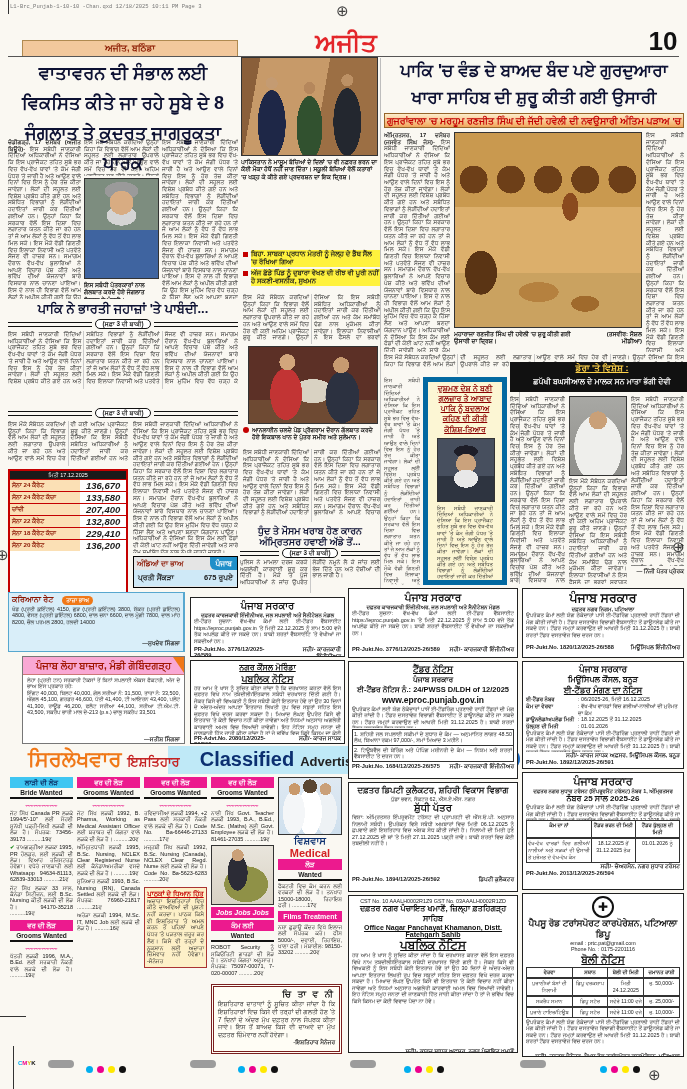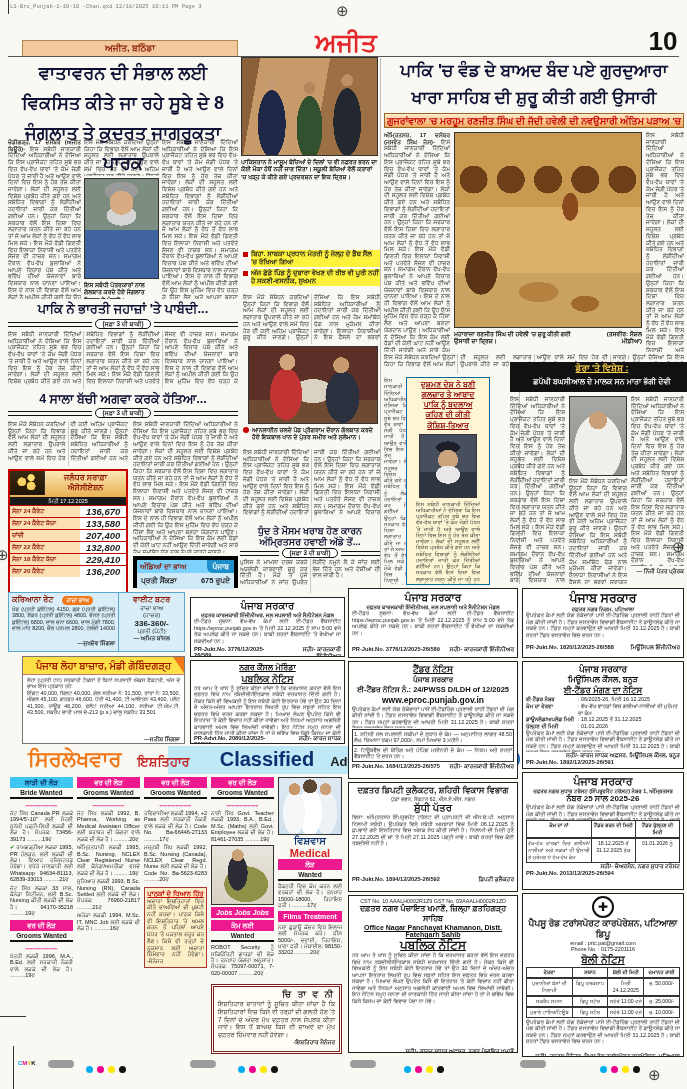--- a/index.html
+++ b/index.html
@@ -81,41 +81,29 @@
   <div class="abs b6" style="left:162px;top:139px;width:76px;height:160px">ਇਸ ਸਬੰਧੀ ਜਾਣਕਾਰੀ ਦਿੰਦਿਆਂ ਅਧਿਕਾਰੀਆਂ ਨੇ ਦੱਸਿਆ ਕਿ ਇਸ ਪ੍ਰਾਜੈਕਟ ਤਹਿਤ ਸੂਬੇ ਭਰ ਵਿਚ ਵੱਖ-ਵੱਖ ਥਾਵਾਂ 'ਤੇ ਕੰਮ ਜੰਗੀ ਪੱਧਰ 'ਤੇ ਜਾਰੀ ਹੈ ਅਤੇ ਆਉਣ ਵਾਲੇ ਦਿਨਾਂ ਵਿਚ ਇਸ ਨੂੰ ਹੋਰ ਤੇਜ਼ ਕੀਤਾ ਜਾਵੇਗਾ। ਲੋਕਾਂ ਦੀ ਸਹੂਲਤ ਲਈ ਵਿਸ਼ੇਸ਼ ਪ੍ਰਬੰਧ ਕੀਤੇ ਗਏ ਹਨ ਅਤੇ ਸਬੰਧਿਤ ਵਿਭਾਗਾਂ ਨੂੰ ਲੋੜੀਂਦੀਆਂ ਹਦਾਇਤਾਂ ਜਾਰੀ ਕਰ ਦਿੱਤੀਆਂ ਗਈਆਂ ਹਨ। ਉਨ੍ਹਾਂ ਕਿਹਾ ਕਿ ਸਰਕਾਰ ਵੱਲੋਂ ਇਸ ਦਿਸ਼ਾ ਵਿਚ ਲਗਾਤਾਰ ਯਤਨ ਕੀਤੇ ਜਾ ਰਹੇ ਹਨ ਤਾਂ ਜੋ ਆਮ ਲੋਕਾਂ ਨੂੰ ਵੱਧ ਤੋਂ ਵੱਧ ਲਾਭ ਮਿਲ ਸਕੇ। ਇਸ ਮੌਕੇ ਵੱਡੀ ਗਿਣਤੀ ਵਿਚ ਇਲਾਕਾ ਨਿਵਾਸੀ ਅਤੇ ਪਤਵੰਤੇ ਸੱਜਣ ਵੀ ਹਾਜ਼ਰ ਸਨ। ਸਮਾਗਮ ਦੌਰਾਨ ਵੱਖ-ਵੱਖ ਬੁਲਾਰਿਆਂ ਨੇ ਆਪਣੇ ਵਿਚਾਰ ਪੇਸ਼ ਕੀਤੇ ਅਤੇ ਭਵਿੱਖ ਦੀਆਂ ਯੋਜਨਾਵਾਂ ਬਾਰੇ ਵਿਸਥਾਰ ਨਾਲ ਚਾਨਣਾ ਪਾਇਆ। ਇਸ ਦੇ ਨਾਲ ਹੀ ਵਿਭਾਗ ਵੱਲੋਂ ਆਮ ਲੋਕਾਂ ਨੂੰ ਅਪੀਲ ਕੀਤੀ ਗਈ ਕਿ ਉਹ ਇਸ ਮੁਹਿੰਮ ਵਿਚ ਵੱਧ ਚੜ੍ਹ ਕੇ ਹਿੱਸਾ ਲੈਣ ਅਤੇ ਆਪਣਾ ਬਣਦਾ ਯੋਗਦਾਨ ਪਾਉਣ। ਅਧਿਕਾਰੀਆਂ ਨੇ ਦੱਸਿਆ ਕਿ ਇਸ ਕੰਮ ਲਈ ਫੰਡਾਂ ਦੀ ਕੋਈ ਘਾਟ ਨਹੀਂ ਆਉਣ ਦਿੱਤੀ ਜਾਵੇਗੀ ਅਤੇ ਸਾਰੇ ਕੰਮ ਸਮਾਂਬੱਧ ਢੰਗ ਨਾਲ ਨੇਪਰੇ ਚਾੜ੍ਹੇ ਜਾਣਗੇ।</div>
 
   <div class="abs hl" style="left:8px;top:301px;width:230px;height:16px;font-size:13px">ਪਾਕਿ ਨੇ ਭਾਰਤੀ ਜਹਾਜ਼ਾਂ 'ਤੇ ਪਾਬੰਦੀ...</div>
   <div class="abs prow" style="left:8px;top:319px;width:230px">
     <span class="prule"></span>
     <span class="pill">(ਸਫ਼ਾ 3 ਦੀ ਬਾਕੀ)</span>
     <span class="prule"></span>
   </div>
   <div class="abs b6 c3" style="left:8px;top:331px;width:230px;height:58px">ਇਸ ਸਬੰਧੀ ਜਾਣਕਾਰੀ ਦਿੰਦਿਆਂ ਅਧਿਕਾਰੀਆਂ ਨੇ ਦੱਸਿਆ ਕਿ ਇਸ ਪ੍ਰਾਜੈਕਟ ਤਹਿਤ ਸੂਬੇ ਭਰ ਵਿਚ ਵੱਖ-ਵੱਖ ਥਾਵਾਂ 'ਤੇ ਕੰਮ ਜੰਗੀ ਪੱਧਰ 'ਤੇ ਜਾਰੀ ਹੈ ਅਤੇ ਆਉਣ ਵਾਲੇ ਦਿਨਾਂ ਵਿਚ ਇਸ ਨੂੰ ਹੋਰ ਤੇਜ਼ ਕੀਤਾ ਜਾਵੇਗਾ। ਲੋਕਾਂ ਦੀ ਸਹੂਲਤ ਲਈ ਵਿਸ਼ੇਸ਼ ਪ੍ਰਬੰਧ ਕੀਤੇ ਗਏ ਹਨ ਅਤੇ ਸਬੰਧਿਤ ਵਿਭਾਗਾਂ ਨੂੰ ਲੋੜੀਂਦੀਆਂ ਹਦਾਇਤਾਂ ਜਾਰੀ ਕਰ ਦਿੱਤੀਆਂ ਗਈਆਂ ਹਨ। ਉਨ੍ਹਾਂ ਕਿਹਾ ਕਿ ਸਰਕਾਰ ਵੱਲੋਂ ਇਸ ਦਿਸ਼ਾ ਵਿਚ ਲਗਾਤਾਰ ਯਤਨ ਕੀਤੇ ਜਾ ਰਹੇ ਹਨ ਤਾਂ ਜੋ ਆਮ ਲੋਕਾਂ ਨੂੰ ਵੱਧ ਤੋਂ ਵੱਧ ਲਾਭ ਮਿਲ ਸਕੇ। ਇਸ ਮੌਕੇ ਵੱਡੀ ਗਿਣਤੀ ਵਿਚ ਇਲਾਕਾ ਨਿਵਾਸੀ ਅਤੇ ਪਤਵੰਤੇ ਸੱਜਣ ਵੀ ਹਾਜ਼ਰ ਸਨ। ਸਮਾਗਮ ਦੌਰਾਨ ਵੱਖ-ਵੱਖ ਬੁਲਾਰਿਆਂ ਨੇ ਆਪਣੇ ਵਿਚਾਰ ਪੇਸ਼ ਕੀਤੇ ਅਤੇ ਭਵਿੱਖ ਦੀਆਂ ਯੋਜਨਾਵਾਂ ਬਾਰੇ ਵਿਸਥਾਰ ਨਾਲ ਚਾਨਣਾ ਪਾਇਆ। ਇਸ ਦੇ ਨਾਲ ਹੀ ਵਿਭਾਗ ਵੱਲੋਂ ਆਮ ਲੋਕਾਂ ਨੂੰ ਅਪੀਲ ਕੀਤੀ ਗਈ ਕਿ ਉਹ ਇਸ ਮੁਹਿੰਮ ਵਿਚ ਵੱਧ ਚੜ੍ਹ ਕੇ ਹਿੱਸਾ ਲੈਣ ਅਤੇ ਆਪਣਾ ਬਣਦਾ ਯੋਗਦਾਨ ਪਾਉਣ। ਅਧਿਕਾਰੀਆਂ ਨੇ ਦੱਸਿਆ ਕਿ ਇਸ ਕੰਮ ਲਈ ਫੰਡਾਂ ਦੀ ਕੋਈ ਘਾਟ ਨਹੀਂ ਆਉਣ ਦਿੱਤੀ ਜਾਵੇਗੀ ਅਤੇ ਸਾਰੇ ਕੰਮ ਸਮਾਂਬੱਧ ਢੰਗ ਨਾਲ ਨੇਪਰੇ ਚਾੜ੍ਹੇ ਜਾਣਗੇ।</div>
 
-  <div class="abs hl" style="left:8px;top:392px;width:230px;height:15px;font-size:12.5px">4 ਸਾਲਾ ਬੱਚੀ ਅਗਵਾ ਕਰਕੇ ਹੱਤਿਆ...</div>
   <div class="abs prow" style="left:8px;top:408px;width:230px">
     <span class="prule"></span>
     <span class="pill">(ਸਫ਼ਾ 3 ਦੀ ਬਾਕੀ)</span>
     <span class="prule"></span>
   </div>
   <div class="abs b6 c2" style="left:8px;top:421px;width:120px;height:45px">ਇਸ ਮੌਕੇ ਸੰਬੋਧਨ ਕਰਦਿਆਂ ਉਨ੍ਹਾਂ ਕਿਹਾ ਕਿ ਵਿਭਾਗ ਵੱਲੋਂ ਆਮ ਲੋਕਾਂ ਦੀ ਸਹੂਲਤ ਲਈ ਲਗਾਤਾਰ ਉਪਰਾਲੇ ਕੀਤੇ ਜਾ ਰਹੇ ਹਨ ਅਤੇ ਆਉਣ ਵਾਲੇ ਸਮੇਂ ਵਿਚ ਹੋਰ ਵੀ ਕਈ ਅਹਿਮ ਪ੍ਰਾਜੈਕਟ ਸ਼ੁਰੂ ਕੀਤੇ ਜਾਣਗੇ। ਉਨ੍ਹਾਂ ਦੱਸਿਆ ਕਿ ਇਸ ਸਬੰਧੀ ਸਬੰਧਿਤ ਅਧਿਕਾਰੀਆਂ ਨੂੰ ਹਦਾਇਤਾਂ ਜਾਰੀ ਕਰ ਦਿੱਤੀਆਂ ਗਈਆਂ ਹਨ ਅਤੇ ਕੰਮ ਸਮਾਂਬੱਧ ਢੰਗ ਨਾਲ ਮੁਕੰਮਲ ਕੀਤਾ ਜਾਵੇਗਾ। ਇਲਾਕਾ ਨਿਵਾਸੀਆਂ ਨੇ ਇਸ ਫੈਸਲੇ ਦਾ ਭਰਵਾਂ ਸਵਾਗਤ ਕੀਤਾ ਹੈ ਅਤੇ ਸਰਕਾਰ ਦਾ ਧੰਨਵਾਦ ਕੀਤਾ ਹੈ।</div>
   <div class="abs b6" style="left:133px;top:421px;width:105px;height:132px">ਇਸ ਸਬੰਧੀ ਜਾਣਕਾਰੀ ਦਿੰਦਿਆਂ ਅਧਿਕਾਰੀਆਂ ਨੇ ਦੱਸਿਆ ਕਿ ਇਸ ਪ੍ਰਾਜੈਕਟ ਤਹਿਤ ਸੂਬੇ ਭਰ ਵਿਚ ਵੱਖ-ਵੱਖ ਥਾਵਾਂ 'ਤੇ ਕੰਮ ਜੰਗੀ ਪੱਧਰ 'ਤੇ ਜਾਰੀ ਹੈ ਅਤੇ ਆਉਣ ਵਾਲੇ ਦਿਨਾਂ ਵਿਚ ਇਸ ਨੂੰ ਹੋਰ ਤੇਜ਼ ਕੀਤਾ ਜਾਵੇਗਾ। ਲੋਕਾਂ ਦੀ ਸਹੂਲਤ ਲਈ ਵਿਸ਼ੇਸ਼ ਪ੍ਰਬੰਧ ਕੀਤੇ ਗਏ ਹਨ ਅਤੇ ਸਬੰਧਿਤ ਵਿਭਾਗਾਂ ਨੂੰ ਲੋੜੀਂਦੀਆਂ ਹਦਾਇਤਾਂ ਜਾਰੀ ਕਰ ਦਿੱਤੀਆਂ ਗਈਆਂ ਹਨ। ਉਨ੍ਹਾਂ ਕਿਹਾ ਕਿ ਸਰਕਾਰ ਵੱਲੋਂ ਇਸ ਦਿਸ਼ਾ ਵਿਚ ਲਗਾਤਾਰ ਯਤਨ ਕੀਤੇ ਜਾ ਰਹੇ ਹਨ ਤਾਂ ਜੋ ਆਮ ਲੋਕਾਂ ਨੂੰ ਵੱਧ ਤੋਂ ਵੱਧ ਲਾਭ ਮਿਲ ਸਕੇ। ਇਸ ਮੌਕੇ ਵੱਡੀ ਗਿਣਤੀ ਵਿਚ ਇਲਾਕਾ ਨਿਵਾਸੀ ਅਤੇ ਪਤਵੰਤੇ ਸੱਜਣ ਵੀ ਹਾਜ਼ਰ ਸਨ। ਸਮਾਗਮ ਦੌਰਾਨ ਵੱਖ-ਵੱਖ ਬੁਲਾਰਿਆਂ ਨੇ ਆਪਣੇ ਵਿਚਾਰ ਪੇਸ਼ ਕੀਤੇ ਅਤੇ ਭਵਿੱਖ ਦੀਆਂ ਯੋਜਨਾਵਾਂ ਬਾਰੇ ਵਿਸਥਾਰ ਨਾਲ ਚਾਨਣਾ ਪਾਇਆ। ਇਸ ਦੇ ਨਾਲ ਹੀ ਵਿਭਾਗ ਵੱਲੋਂ ਆਮ ਲੋਕਾਂ ਨੂੰ ਅਪੀਲ ਕੀਤੀ ਗਈ ਕਿ ਉਹ ਇਸ ਮੁਹਿੰਮ ਵਿਚ ਵੱਧ ਚੜ੍ਹ ਕੇ ਹਿੱਸਾ ਲੈਣ ਅਤੇ ਆਪਣਾ ਬਣਦਾ ਯੋਗਦਾਨ ਪਾਉਣ। ਅਧਿਕਾਰੀਆਂ ਨੇ ਦੱਸਿਆ ਕਿ ਇਸ ਕੰਮ ਲਈ ਫੰਡਾਂ ਦੀ ਕੋਈ ਘਾਟ ਨਹੀਂ ਆਉਣ ਦਿੱਤੀ ਜਾਵੇਗੀ ਅਤੇ ਸਾਰੇ ਕੰਮ ਸਮਾਂਬੱਧ ਢੰਗ ਨਾਲ ਨੇਪਰੇ ਚਾੜ੍ਹੇ ਜਾਣਗੇ।</div>
 
   <div class="abs" style="left:8px;top:469px;width:120px;height:131px;border:2px solid #c40000;background:#fff">
-    <div style="display:flex;height:26px;background:linear-gradient(#fbe7b8,#e9b153)">
-      <div class="photo" style="width:34px;height:24px;border-width:0 1px 0 0;background:
-        radial-gradient(circle 6px at 35% 45%, #f7d468 0 60%, #b8860b 75%, transparent 76%),
-        radial-gradient(circle 6px at 62% 62%, #f7d468 0 60%, #b8860b 75%, transparent 76%),
-        radial-gradient(circle 5px at 62% 28%, #ffe27a 0 60%, #b8860b 75%, transparent 76%),
-        linear-gradient(#3a2a12,#201505)"></div>
-      <div style="flex:1;text-align:center">
-        <div style="font-size:8px;font-weight:bold;color:#8b1500;line-height:10px;margin-top:2px">ਜਲੰਧਰ ਸਰਾਫ਼ਾ</div>
-        <div style="font-size:8px;font-weight:bold;color:#8b1500;line-height:9px">ਐਸੋਸੀਏਸ਼ਨ</div>
-      </div>
-    </div>
     <div style="background:#1a1a1a;color:#fff;font-size:5.5px;line-height:8px;text-align:center">ਮਿਤੀ 17.12.2025</div>
     <div class="grow">
         <div class="glab">ਸੋਨਾ 24 ਕੈਰੇਟ</div>
         <div class="gval">136,670</div>
       </div>
     <div class="grow">
         <div class="glab">ਸੋਨਾ 24 ਕੈਰੇਟ ਕੱਚਾ</div>
         <div class="gval">133,580</div>
       </div>
     <div class="grow">
@@ -129,52 +117,44 @@
     <div class="grow">
         <div class="glab">ਸੋਨਾ 18 ਕੈਰੇਟ ਕੱਚਾ</div>
         <div class="gval">229,410</div>
       </div>
     <div class="grow">
         <div class="glab">ਸੋਨਾ 20 ਕੈਰੇਟ</div>
         <div class="gval">136,200</div>
       </div>
   </div>
 
-  <div class="abs" style="left:133px;top:556px;width:105px;height:32px;border:4px solid #000000;background:#7dd3fc">
+  <div class="abs" style="left:133px;top:556px;width:105px;height:32px;border:1px solid #000000;background:#e5e5e5">
     <div style="display:flex;height:13px">
       <div style="flex:1;color:#8b1500;font-weight:bold;font-size:7.5px;line-height:13px;padding-left:3px">ਅੰਡਿਆਂ ਦਾ ਭਾਅ</div>
       <div style="background:#1f8fc9;color:#fff;font-weight:bold;font-size:7.5px;line-height:13px;padding:0 5px;border-radius:0 0 0 6px">ਪੰਜਾਬ</div>
     </div>
     <div style="display:flex;justify-content:space-between;background:#cfe9f7;font-size:7.5px;font-weight:bold;padding:3px 4px">
       <span>ਪ੍ਰਤੀ ਸੈਂਕੜਾ</span>
       <span>675 ਰੁਪਏ</span>
     </div>
   </div>
 
   <div class="abs" style="left:8px;top:592px;width:177px;height:60px;border:1px solid #57a7cf;background:#d9eef9;display:flex">
     <div style="flex:1.7;border-right:1px solid #57a7cf;padding:2px 3px;overflow:hidden">
       <div style="display:flex;align-items:center;gap:9px">
         <span style="color:#8b1500;font-weight:bold;font-size:8px">ਕਰਿਆਨਾ ਰੇਟ</span>
         <span style="background:#f07818;color:#fff;font-size:5.8px;font-weight:bold;border-radius:6px;padding:1px 4px">ਤਾਜ਼ਾ ਭਾਅ</span>
       </div>
       <div class="tiny just" style="margin-top:1px;height:34px;overflow:hidden">ਖੰਡ (ਪ੍ਰਤੀ ਕੁਇੰਟਲ) 4150, ਗੁੜ (ਪ੍ਰਤੀ ਕੁਇੰਟਲ) 3800, ਸ਼ੱਕਰ (ਪ੍ਰਤੀ ਕੁਇੰਟਲ) 4800, ਵੇਸਣ (ਪ੍ਰਤੀ ਕੁਇੰਟਲ) 6800, ਦਾਲ ਚਨਾ 6600, ਦਾਲ ਮੂੰਗੀ 7800, ਦਾਲ ਮਾਂਹ 8200, ਚੌਲ ਪਰਮਲ 2800, ਹਲਦੀ 14000</div>
       <div class="sgn">—ਸੁਖਦੇਵ ਸਿੰਗਲਾ</div>
     </div>
-    <div style="flex:1;padding:2px;text-align:center;overflow:hidden">
-      <div style="color:#8b1500;font-weight:bold;font-size:8px">ਵਾਈਟ ਬਟਰ</div>
-      <div style="font-size:6px">ਤਾਜ਼ਾ ਭਾਅ</div>
-      <div style="font-size:6px">(ਹਾਜ਼ਰ)</div>
-      <div style="font-size:8px;font-weight:bold">336-360/-</div>
-      <div style="font-size:6px">ਪ੍ਰਤੀ (ਪੇਟੀ)</div>
-      <div class="sgn" style="text-align:center">— ਅਮਿਤ ਬਾਂਸਲ</div>
-    </div>
   </div>
 
   <div class="abs" style="left:22px;top:656px;width:163px;height:88px;border:1px solid #777;background:#fff">
-    <div style="position:relative;height:17px;background:#fde047;border-bottom:1px solid #c77">
+    <div style="position:relative;height:17px;background:#f9a8d4;border-bottom:1px solid #c77">
       <div style="color:#a01500;font-weight:bold;font-size:10px;line-height:17px;text-align:center">ਪੰਜਾਬ ਲੋਹਾ ਬਾਜ਼ਾਰ, ਮੰਡੀ ਗੋਬਿੰਦਗੜ੍ਹ</div>
       <div style="position:absolute;right:0;top:0;width:0;height:0;border-left:11px solid transparent;border-top:16px solid #f07818"></div>
     </div>
     <div style="padding:2px 4px">
       <div class="tiny just">ਲੋਹਾ (ਪ੍ਰਤੀ ਟਨ) ਸਰਕਾਰੀ ਟੈਕਸਾਂ ਤੋਂ ਬਿਨਾਂ ਸਪਲਾਈ ਐਕਸ ਫੈਕਟਰੀ, ਅੱਜ ਦੇ ਭਾਅ ਇਸ ਪ੍ਰਕਾਰ ਰਹੇ:</div>
       <div class="tiny just" style="height:46px;overflow:hidden">ਇੰਗਟ 40,000, ਬਿਲਟ 40,000, ਗੋਲ ਸਰੀਆ ਨੰ: 31,500, ਤਾਰਾ ਨੰ: 33,500, ਐਂਗਲ 45,100, ਗਰਡਰ 46,600, ਪੱਤੀ 41,400, ਟੀ ਆਇਰਨ 43,400, ਪਲੇਟ 41,300, ਰਾਊਂਡ 46,200, ਫਲੈਟ ਸਰੀਆ 44,100, ਸਰੀਆ ਟੀ.ਐਮ.ਟੀ. 43,500, ਸਕਰੈਪ ਭਾਰੀ ਮਾਲ ਦੇ-213 (p.s.) ਚਾਲੂ ਸਕਰੈਪ 33,501</div>
       <div class="sgn">—ਸਤੀਸ਼ ਸਿੰਗਲਾ</div>
     </div>
   </div>
 
@@ -191,21 +171,21 @@
     <div class="nbt" style="font-size:8px;text-decoration:underline">ਨਗਰ ਕੌਂਸਲ ਮੋਰਿੰਡਾ</div>
     <div class="nbt" style="font-size:9.5px;text-decoration:underline">ਪਬਲਿਕ ਨੋਟਿਸ</div>
     <div class="tiny just" style="height:50px;overflow:hidden">ਹਰ ਆਮ ਤੇ ਖਾਸ ਨੂੰ ਸੂਚਿਤ ਕੀਤਾ ਜਾਂਦਾ ਹੈ ਕਿ ਦਰਖਾਸਤ ਕਰਤਾ ਵੱਲੋਂ ਇਸ ਦਫ਼ਤਰ ਵਿਖੇ ਨਾਮ ਤਬਦੀਲੀ/ਇੰਤਕਾਲ ਸਬੰਧੀ ਦਰਖਾਸਤ ਦਿੱਤੀ ਗਈ ਹੈ। ਜੇਕਰ ਕਿਸੇ ਵੀ ਵਿਅਕਤੀ ਨੂੰ ਇਸ ਸਬੰਧੀ ਕੋਈ ਇਤਰਾਜ਼ ਹੋਵੇ ਤਾਂ ਉਹ 30 ਦਿਨਾਂ ਦੇ ਅੰਦਰ-ਅੰਦਰ ਆਪਣਾ ਇਤਰਾਜ਼ ਲਿਖਤੀ ਰੂਪ ਵਿਚ ਸਬੂਤਾਂ ਸਹਿਤ ਇਸ ਦਫ਼ਤਰ ਵਿਖੇ ਦਰਜ ਕਰਵਾ ਸਕਦਾ ਹੈ। ਮਿਆਦ ਲੰਘਣ ਉਪਰੰਤ ਕਿਸੇ ਵੀ ਇਤਰਾਜ਼ 'ਤੇ ਕੋਈ ਵਿਚਾਰ ਨਹੀਂ ਕੀਤਾ ਜਾਵੇਗਾ ਅਤੇ ਨਿਯਮਾਂ ਅਨੁਸਾਰ ਅਗਲੇਰੀ ਕਾਰਵਾਈ ਅਮਲ ਵਿਚ ਲਿਆਂਦੀ ਜਾਵੇਗੀ। ਇਹ ਨੋਟਿਸ ਸਮੂਹ ਜਨਤਾ ਦੀ ਜਾਣਕਾਰੀ ਹਿੱਤ ਜਾਰੀ ਕੀਤਾ ਜਾਂਦਾ ਹੈ ਤਾਂ ਜੋ ਭਵਿੱਖ ਵਿਚ ਕਿਸੇ ਕਿਸਮ ਦਾ ਕੋਈ ਵਿਵਾਦ ਪੈਦਾ ਨਾ ਹੋਵੇ।</div>
     <div style="display:flex;justify-content:space-between">
       <span class="prno">PR-Advt.No. 2080/12/2025-26/590</span>
       <span class="sgn">ਸਹੀ/- ਕਾਰਜ ਸਾਧਕ ਅਫ਼ਸਰ</span>
     </div>
   </div>
 
   <div class="abs" style="left:168px;top:746px;width:330px;height:28px;background:#bfe9f7"></div>
-  <div class="abs" style="left:28px;top:747px;width:470px;height:27px;display:flex;align-items:baseline;gap:16px">
+  <div class="abs" style="left:28px;top:747px;width:470px;height:27px;display:flex;align-items:baseline;gap:6px">
     <span style="color:#f07818;font-weight:bold;font-size:21px">ਸਿਰਲੇਖਵਾਰ</span>
     <span style="color:#c42222;font-weight:bold;font-size:13px">ਇਸ਼ਤਿਹਾਰ</span>
     <span style="color:#0b2f70;font-weight:bold;font-size:20px;margin-left:14px">Classified</span>
     <span style="color:#222;font-weight:bold;font-size:13px">Advertisement</span>
   </div>
   <div class="abs" style="left:498px;top:748px;width:22px;height:22px;border:3px solid #1565c0;border-radius:50%;color:#1565c0;font-weight:bold;font-size:14px;line-height:22px;text-align:center">C</div>
 
   <div class="ccol" style="left:10px;height:276px">
     <div class="bandC">ਲਾੜੀ ਦੀ ਲੋੜ</div>
     <div class="wanted">Bride Wanted</div>
@@ -342,21 +322,21 @@
       radial-gradient(ellipse 14px 8px at 70% 88%, #a06a2c 0 99%, transparent 100%),
       linear-gradient(#c9994f 0 38%, #dcaf6b 38% 72%, #caa260 72% 100%)"></div>
   <div class="abs" style="left:454px;top:330px;width:188px;height:22px;display:flex;justify-content:space-between">
     <span class="cap" style="width:128px">ਮਹਾਰਾਜਾ ਰਣਜੀਤ ਸਿੰਘ ਦੀ ਹਵੇਲੀ 'ਚ ਸ਼ੁਰੂ ਕੀਤੀ ਗਈ ਉਸਾਰੀ ਦਾ ਦ੍ਰਿਸ਼।</span>
     <span class="cap" style="width:54px;text-align:right">(ਤਸਵੀਰ: ਸੋਸ਼ਲ ਮੀਡੀਆ)</span>
   </div>
   <div class="abs b6" style="left:646px;top:132px;width:38px;height:220px">ਇਸ ਸਬੰਧੀ ਜਾਣਕਾਰੀ ਦਿੰਦਿਆਂ ਅਧਿਕਾਰੀਆਂ ਨੇ ਦੱਸਿਆ ਕਿ ਇਸ ਪ੍ਰਾਜੈਕਟ ਤਹਿਤ ਸੂਬੇ ਭਰ ਵਿਚ ਵੱਖ-ਵੱਖ ਥਾਵਾਂ 'ਤੇ ਕੰਮ ਜੰਗੀ ਪੱਧਰ 'ਤੇ ਜਾਰੀ ਹੈ ਅਤੇ ਆਉਣ ਵਾਲੇ ਦਿਨਾਂ ਵਿਚ ਇਸ ਨੂੰ ਹੋਰ ਤੇਜ਼ ਕੀਤਾ ਜਾਵੇਗਾ। ਲੋਕਾਂ ਦੀ ਸਹੂਲਤ ਲਈ ਵਿਸ਼ੇਸ਼ ਪ੍ਰਬੰਧ ਕੀਤੇ ਗਏ ਹਨ ਅਤੇ ਸਬੰਧਿਤ ਵਿਭਾਗਾਂ ਨੂੰ ਲੋੜੀਂਦੀਆਂ ਹਦਾਇਤਾਂ ਜਾਰੀ ਕਰ ਦਿੱਤੀਆਂ ਗਈਆਂ ਹਨ। ਉਨ੍ਹਾਂ ਕਿਹਾ ਕਿ ਸਰਕਾਰ ਵੱਲੋਂ ਇਸ ਦਿਸ਼ਾ ਵਿਚ ਲਗਾਤਾਰ ਯਤਨ ਕੀਤੇ ਜਾ ਰਹੇ ਹਨ ਤਾਂ ਜੋ ਆਮ ਲੋਕਾਂ ਨੂੰ ਵੱਧ ਤੋਂ ਵੱਧ ਲਾਭ ਮਿਲ ਸਕੇ। ਇਸ ਮੌਕੇ ਵੱਡੀ ਗਿਣਤੀ ਵਿਚ ਇਲਾਕਾ ਨਿਵਾਸੀ ਅਤੇ ਪਤਵੰਤੇ ਸੱਜਣ ਵੀ ਹਾਜ਼ਰ ਸਨ। ਸਮਾਗਮ ਦੌਰਾਨ ਵੱਖ-ਵੱਖ ਬੁਲਾਰਿਆਂ ਨੇ ਆਪਣੇ ਵਿਚਾਰ ਪੇਸ਼ ਕੀਤੇ ਅਤੇ ਭਵਿੱਖ ਦੀਆਂ ਯੋਜਨਾਵਾਂ ਬਾਰੇ ਵਿਸਥਾਰ ਨਾਲ ਚਾਨਣਾ ਪਾਇਆ। ਇਸ ਦੇ ਨਾਲ ਹੀ ਵਿਭਾਗ ਵੱਲੋਂ ਆਮ ਲੋਕਾਂ ਨੂੰ ਅਪੀਲ ਕੀਤੀ ਗਈ ਕਿ ਉਹ ਇਸ ਮੁਹਿੰਮ ਵਿਚ ਵੱਧ ਚੜ੍ਹ ਕੇ ਹਿੱਸਾ ਲੈਣ ਅਤੇ ਆਪਣਾ ਬਣਦਾ ਯੋਗਦਾਨ ਪਾਉਣ। ਅਧਿਕਾਰੀਆਂ ਨੇ ਦੱਸਿਆ ਕਿ ਇਸ ਕੰਮ ਲਈ ਫੰਡਾਂ ਦੀ ਕੋਈ ਘਾਟ ਨਹੀਂ ਆਉਣ ਦਿੱਤੀ ਜਾਵੇਗੀ ਅਤੇ ਸਾਰੇ ਕੰਮ ਸਮਾਂਬੱਧ ਢੰਗ ਨਾਲ ਨੇਪਰੇ ਚਾੜ੍ਹੇ ਜਾਣਗੇ।</div>
   <div class="abs b6 c4" style="left:384px;top:354px;width:300px;height:20px">ਇਸ ਮੌਕੇ ਸੰਬੋਧਨ ਕਰਦਿਆਂ ਉਨ੍ਹਾਂ ਕਿਹਾ ਕਿ ਵਿਭਾਗ ਵੱਲੋਂ ਆਮ ਲੋਕਾਂ ਦੀ ਸਹੂਲਤ ਲਈ ਲਗਾਤਾਰ ਉਪਰਾਲੇ ਕੀਤੇ ਜਾ ਰਹੇ ਹਨ ਅਤੇ ਆਉਣ ਵਾਲੇ ਸਮੇਂ ਵਿਚ ਹੋਰ ਵੀ ਕਈ ਅਹਿਮ ਪ੍ਰਾਜੈਕਟ ਸ਼ੁਰੂ ਕੀਤੇ ਜਾਣਗੇ। ਉਨ੍ਹਾਂ ਦੱਸਿਆ ਕਿ ਇਸ ਸਬੰਧੀ ਸਬੰਧਿਤ ਅਧਿਕਾਰੀਆਂ ਨੂੰ ਹਦਾਇਤਾਂ ਜਾਰੀ ਕਰ ਦਿੱਤੀਆਂ ਗਈਆਂ ਹਨ ਅਤੇ ਕੰਮ ਸਮਾਂਬੱਧ ਢੰਗ ਨਾਲ ਮੁਕੰਮਲ ਕੀਤਾ ਜਾਵੇਗਾ। ਇਲਾਕਾ ਨਿਵਾਸੀਆਂ ਨੇ ਇਸ ਫੈਸਲੇ ਦਾ ਭਰਵਾਂ ਸਵਾਗਤ ਕੀਤਾ ਹੈ ਅਤੇ ਸਰਕਾਰ ਦਾ ਧੰਨਵਾਦ ਕੀਤਾ ਹੈ।</div>
 
   <div class="abs b55" style="left:384px;top:377px;width:36px;height:208px">ਇਸ ਸਬੰਧੀ ਜਾਣਕਾਰੀ ਦਿੰਦਿਆਂ ਅਧਿਕਾਰੀਆਂ ਨੇ ਦੱਸਿਆ ਕਿ ਇਸ ਪ੍ਰਾਜੈਕਟ ਤਹਿਤ ਸੂਬੇ ਭਰ ਵਿਚ ਵੱਖ-ਵੱਖ ਥਾਵਾਂ 'ਤੇ ਕੰਮ ਜੰਗੀ ਪੱਧਰ 'ਤੇ ਜਾਰੀ ਹੈ ਅਤੇ ਆਉਣ ਵਾਲੇ ਦਿਨਾਂ ਵਿਚ ਇਸ ਨੂੰ ਹੋਰ ਤੇਜ਼ ਕੀਤਾ ਜਾਵੇਗਾ। ਲੋਕਾਂ ਦੀ ਸਹੂਲਤ ਲਈ ਵਿਸ਼ੇਸ਼ ਪ੍ਰਬੰਧ ਕੀਤੇ ਗਏ ਹਨ ਅਤੇ ਸਬੰਧਿਤ ਵਿਭਾਗਾਂ ਨੂੰ ਲੋੜੀਂਦੀਆਂ ਹਦਾਇਤਾਂ ਜਾਰੀ ਕਰ ਦਿੱਤੀਆਂ ਗਈਆਂ ਹਨ। ਉਨ੍ਹਾਂ ਕਿਹਾ ਕਿ ਸਰਕਾਰ ਵੱਲੋਂ ਇਸ ਦਿਸ਼ਾ ਵਿਚ ਲਗਾਤਾਰ ਯਤਨ ਕੀਤੇ ਜਾ ਰਹੇ ਹਨ ਤਾਂ ਜੋ ਆਮ ਲੋਕਾਂ ਨੂੰ ਵੱਧ ਤੋਂ ਵੱਧ ਲਾਭ ਮਿਲ ਸਕੇ। ਇਸ ਮੌਕੇ ਵੱਡੀ ਗਿਣਤੀ ਵਿਚ ਇਲਾਕਾ ਨਿਵਾਸੀ ਅਤੇ ਪਤਵੰਤੇ ਸੱਜਣ ਵੀ ਹਾਜ਼ਰ ਸਨ। ਸਮਾਗਮ ਦੌਰਾਨ ਵੱਖ-ਵੱਖ ਬੁਲਾਰਿਆਂ ਨੇ ਆਪਣੇ ਵਿਚਾਰ ਪੇਸ਼ ਕੀਤੇ ਅਤੇ ਭਵਿੱਖ ਦੀਆਂ ਯੋਜਨਾਵਾਂ ਬਾਰੇ ਵਿਸਥਾਰ ਨਾਲ ਚਾਨਣਾ ਪਾਇਆ। ਇਸ ਦੇ ਨਾਲ ਹੀ ਵਿਭਾਗ ਵੱਲੋਂ ਆਮ ਲੋਕਾਂ ਨੂੰ ਅਪੀਲ ਕੀਤੀ ਗਈ ਕਿ ਉਹ ਇਸ ਮੁਹਿੰਮ ਵਿਚ ਵੱਧ ਚੜ੍ਹ ਕੇ ਹਿੱਸਾ ਲੈਣ ਅਤੇ ਆਪਣਾ ਬਣਦਾ ਯੋਗਦਾਨ ਪਾਉਣ। ਅਧਿਕਾਰੀਆਂ ਨੇ ਦੱਸਿਆ ਕਿ ਇਸ ਕੰਮ ਲਈ ਫੰਡਾਂ ਦੀ ਕੋਈ ਘਾਟ ਨਹੀਂ ਆਉਣ ਦਿੱਤੀ ਜਾਵੇਗੀ ਅਤੇ ਸਾਰੇ ਕੰਮ ਸਮਾਂਬੱਧ ਢੰਗ ਨਾਲ ਨੇਪਰੇ ਚਾੜ੍ਹੇ ਜਾਣਗੇ।</div>
-  <div class="abs" style="left:406px;top:377px;width:84px;height:208px;background:#fcf6d4;border:1px solid #0369a1;padding:2px 9px;overflow:hidden">
+  <div class="abs" style="left:423px;top:377px;width:84px;height:208px;background:#fcf6d4;border:5px solid #0369a1;padding:2px 9px;overflow:hidden">
     <div style="color:#8b0000;font-weight:bold;font-size:7.8px;line-height:1.3;text-align:center;text-decoration:underline">ਦੁਸ਼ਮਣ ਦੇਸ਼ ਨੇ ਬਣੀ ਗੁਲਜ਼ਾਰ ਤੇ ਆਬਾਦ ਪਾਕਿ ਨੂੰ ਬਦਲਾਅ ਕਹਿਣ ਦੀ ਕੀਤੀ ਕੋਸ਼ਿਸ਼-ਤਿਆਰ</div>
     <div class="photo" style="width:56px;height:62px;margin:3px auto;background:
       radial-gradient(ellipse 12px 9px at 50% 64%, #e8e8e8 0 99%, transparent 100%),
       radial-gradient(circle 10px at 50% 40%, #caa27c 0 99%, transparent 100%),
       radial-gradient(ellipse 12px 6px at 50% 20%, #1e1e28 0 99%, transparent 100%),
       linear-gradient(#474f5e 0 60%, #2e3440 60% 100%)"></div>
     <div class="b55" style="height:108px">ਇਸ ਸਬੰਧੀ ਜਾਣਕਾਰੀ ਦਿੰਦਿਆਂ ਅਧਿਕਾਰੀਆਂ ਨੇ ਦੱਸਿਆ ਕਿ ਇਸ ਪ੍ਰਾਜੈਕਟ ਤਹਿਤ ਸੂਬੇ ਭਰ ਵਿਚ ਵੱਖ-ਵੱਖ ਥਾਵਾਂ 'ਤੇ ਕੰਮ ਜੰਗੀ ਪੱਧਰ 'ਤੇ ਜਾਰੀ ਹੈ ਅਤੇ ਆਉਣ ਵਾਲੇ ਦਿਨਾਂ ਵਿਚ ਇਸ ਨੂੰ ਹੋਰ ਤੇਜ਼ ਕੀਤਾ ਜਾਵੇਗਾ। ਲੋਕਾਂ ਦੀ ਸਹੂਲਤ ਲਈ ਵਿਸ਼ੇਸ਼ ਪ੍ਰਬੰਧ ਕੀਤੇ ਗਏ ਹਨ ਅਤੇ ਸਬੰਧਿਤ ਵਿਭਾਗਾਂ ਨੂੰ ਲੋੜੀਂਦੀਆਂ ਹਦਾਇਤਾਂ ਜਾਰੀ ਕਰ ਦਿੱਤੀਆਂ ਗਈਆਂ ਹਨ। ਉਨ੍ਹਾਂ ਕਿਹਾ ਕਿ ਸਰਕਾਰ ਵੱਲੋਂ ਇਸ ਦਿਸ਼ਾ ਵਿਚ ਲਗਾਤਾਰ ਯਤਨ ਕੀਤੇ ਜਾ ਰਹੇ ਹਨ ਤਾਂ ਜੋ ਆਮ ਲੋਕਾਂ ਨੂੰ ਵੱਧ ਤੋਂ ਵੱਧ ਲਾਭ ਮਿਲ ਸਕੇ। ਇਸ ਮੌਕੇ ਵੱਡੀ ਗਿਣਤੀ ਵਿਚ ਇਲਾਕਾ ਨਿਵਾਸੀ ਅਤੇ ਪਤਵੰਤੇ ਸੱਜਣ ਵੀ ਹਾਜ਼ਰ ਸਨ। ਸਮਾਗਮ ਦੌਰਾਨ ਵੱਖ-ਵੱਖ ਬੁਲਾਰਿਆਂ ਨੇ ਆਪਣੇ ਵਿਚਾਰ ਪੇਸ਼ ਕੀਤੇ ਅਤੇ ਭਵਿੱਖ ਦੀਆਂ ਯੋਜਨਾਵਾਂ ਬਾਰੇ ਵਿਸਥਾਰ ਨਾਲ ਚਾਨਣਾ ਪਾਇਆ। ਇਸ ਦੇ ਨਾਲ ਹੀ ਵਿਭਾਗ ਵੱਲੋਂ ਆਮ ਲੋਕਾਂ ਨੂੰ ਅਪੀਲ ਕੀਤੀ ਗਈ ਕਿ ਉਹ ਇਸ ਮੁਹਿੰਮ ਵਿਚ ਵੱਧ ਚੜ੍ਹ ਕੇ ਹਿੱਸਾ ਲੈਣ ਅਤੇ ਆਪਣਾ ਬਣਦਾ ਯੋਗਦਾਨ ਪਾਉਣ। ਅਧਿਕਾਰੀਆਂ ਨੇ ਦੱਸਿਆ ਕਿ ਇਸ ਕੰਮ ਲਈ ਫੰਡਾਂ ਦੀ ਕੋਈ ਘਾਟ ਨਹੀਂ ਆਉਣ ਦਿੱਤੀ ਜਾਵੇਗੀ ਅਤੇ ਸਾਰੇ ਕੰਮ ਸਮਾਂਬੱਧ ਢੰਗ ਨਾਲ ਨੇਪਰੇ ਚਾੜ੍ਹੇ ਜਾਣਗੇ।</div>
   </div>
 
   <div class="abs" style="left:510px;top:362px;width:184px;height:30px;background:#111;text-align:center">

